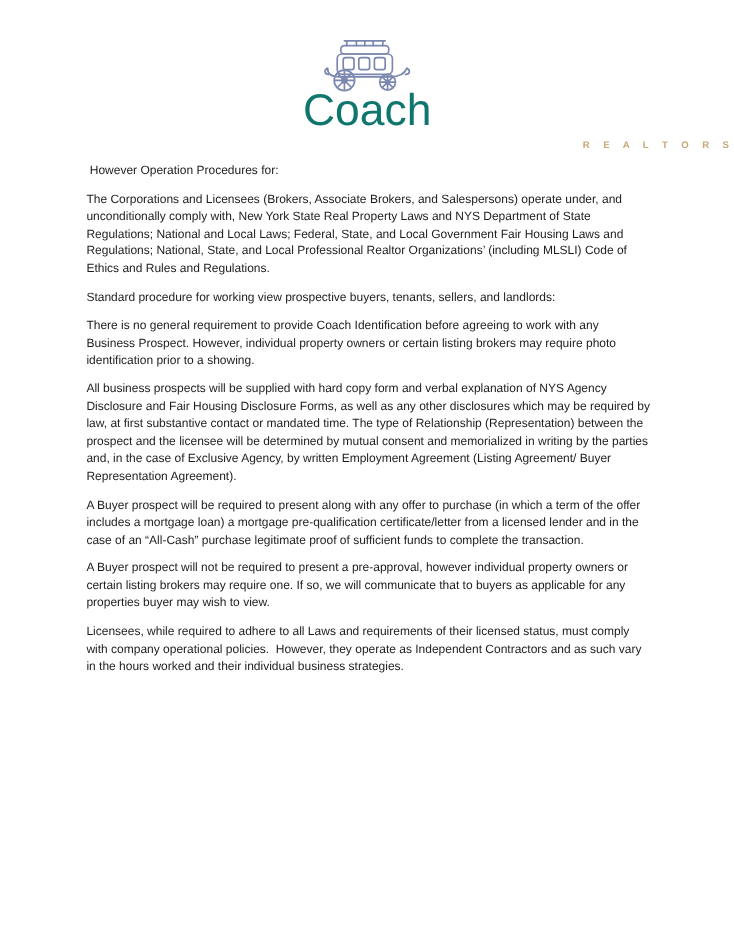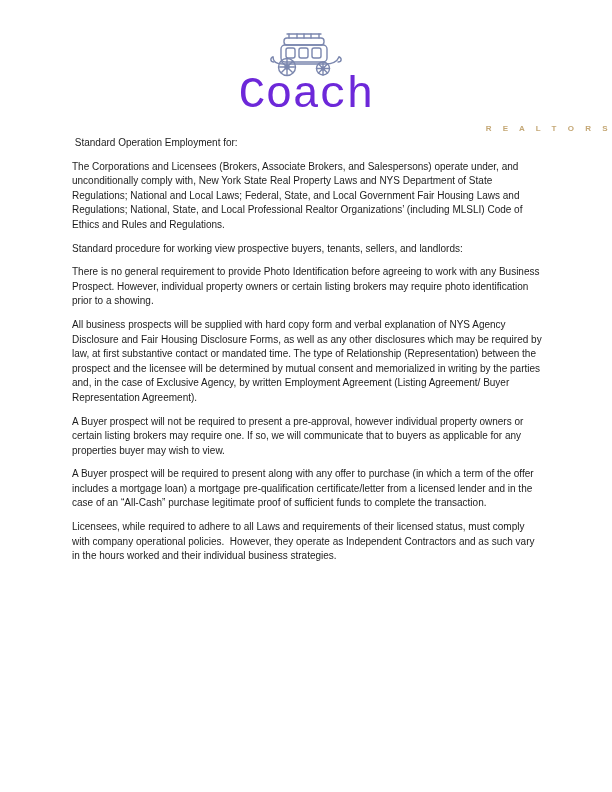--- a/index.html
+++ b/index.html
@@ -22,24 +22,24 @@
     width: 612px;
     text-align: center;
   }
   .logo-icon {
     display: block;
     margin: 0 auto;
     width: 82px;
     height: 47px;
   }
   .brand {
-    font-family: Liberation Mono, monospace;
-    font-size: 45px;
+    font-family: Liberation Sans, sans-serif;
+    font-size: 37px;
     line-height: 1;
-    color: #6d28d9;
+    color: #0f766e;
     letter-spacing: 0px;
     margin-top: -4px;
   }
   .tagline {
     font-size: 8px;
     font-weight: bold;
     letter-spacing: 4.5px;
     padding-left: 4.5px; 
     color: #c5a876;
     margin-top: 6px;
@@ -98,23 +98,23 @@
       <line x1="58" y1="32" x2="58" y2="45"></line>
       <line x1="51.5" y1="38.5" x2="64.5" y2="38.5"></line>
       <line x1="53.5" y1="34" x2="62.5" y2="43"></line>
       <line x1="62.5" y1="34" x2="53.5" y2="43"></line>
     </svg>
     <div class="brand">Coach</div>
     <div class="tagline">R E A L T O R S</div>
   </div>
 
   <div class="content">
-    <p> Standard Operation Employment for:</p>
+    <p> However Operation Procedures for:</p>
     <p>The Corporations and Licensees (Brokers, Associate Brokers, and Salespersons) operate under, and unconditionally comply with, New York State Real Property Laws and NYS Department of State Regulations; National and Local Laws; Federal, State, and Local Government Fair Housing Laws and Regulations; National, State, and Local Professional Realtor Organizations’ (including MLSLI) Code of Ethics and Rules and Regulations.</p>
     <p>Standard procedure for working view prospective buyers, tenants, sellers, and landlords:</p>
-    <p>There is no general requirement to provide Photo Identification before agreeing to work with any Business Prospect. However, individual property owners or certain listing brokers may require photo identification prior to a showing.</p>
+    <p>There is no general requirement to provide Coach Identification before agreeing to work with any Business Prospect. However, individual property owners or certain listing brokers may require photo identification prior to a showing.</p>
     <p>All business prospects will be supplied with hard copy form and verbal explanation of NYS Agency Disclosure and Fair Housing Disclosure Forms, as well as any other disclosures which may be required by law, at first substantive contact or mandated time. The type of Relationship (Representation) between the prospect and the licensee will be determined by mutual consent and memorialized in writing by the parties and, in the case of Exclusive Agency, by written Employment Agreement (Listing Agreement/ Buyer Representation Agreement).</p>
+    <p>A Buyer prospect will be required to present along with any offer to purchase (in which a term of the offer includes a mortgage loan) a mortgage pre-qualification certificate/letter from a licensed lender and in the case of an “All-Cash” purchase legitimate proof of sufficient funds to complete the transaction.</p>
     <p>A Buyer prospect will not be required to present a pre-approval, however individual property owners or certain listing brokers may require one. If so, we will communicate that to buyers as applicable for any properties buyer may wish to view.</p>
-    <p>A Buyer prospect will be required to present along with any offer to purchase (in which a term of the offer includes a mortgage loan) a mortgage pre-qualification certificate/letter from a licensed lender and in the case of an “All-Cash” purchase legitimate proof of sufficient funds to complete the transaction.</p>
     <p>Licensees, while required to adhere to all Laws and requirements of their licensed status, must comply with company operational policies.  However, they operate as Independent Contractors and as such vary in the hours worked and their individual business strategies.</p>
   </div>
 
 </div>
 
 </body></html>

